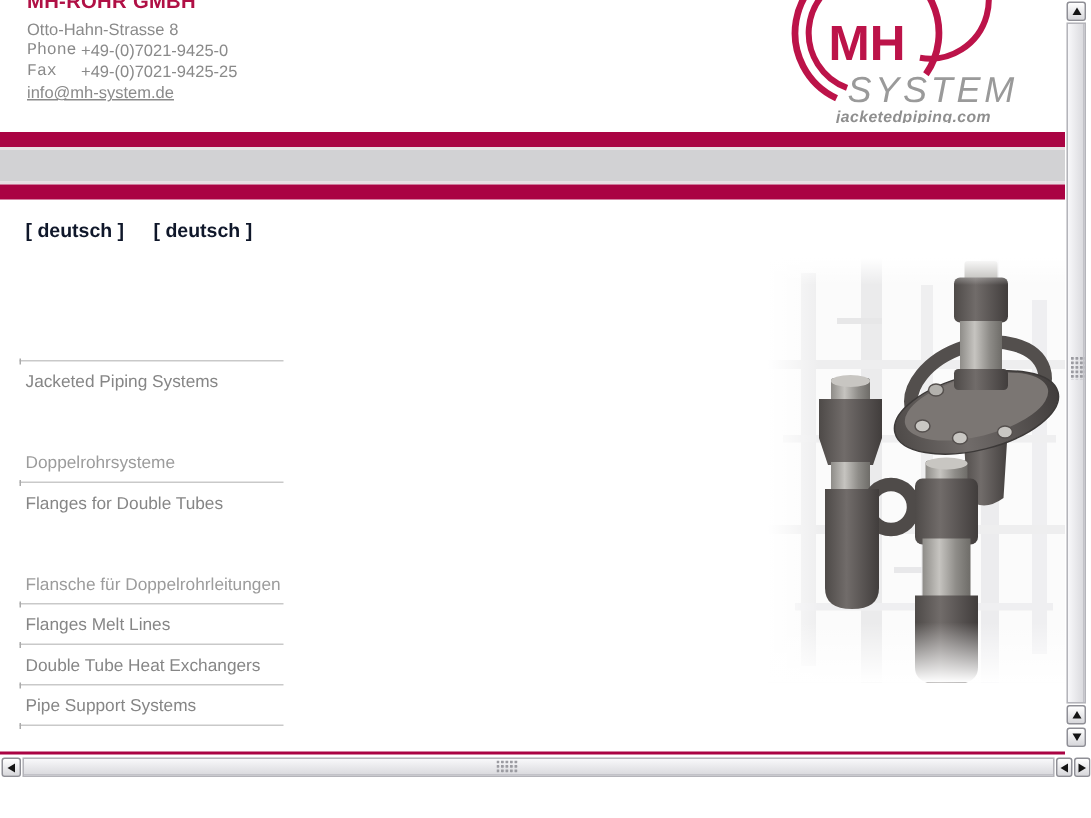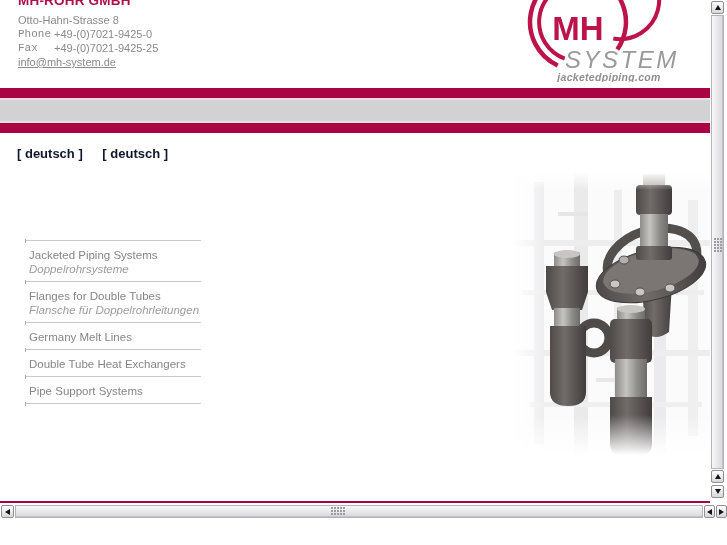--- a/index.html
+++ b/index.html
@@ -29,25 +29,25 @@
   .bands{position:absolute;left:0;top:88px;width:710px;}
   .band-red{height:10px;background:#AA0343;}
   .band-sep{height:2px;background:#E8DEE3;}
   .band-gray{height:21px;background:#D2D2D4;}
 
   
   .langs{position:absolute;left:17px;top:146px;font-size:13px;font-weight:bold;color:#BE0A4C;}
   .langs a{color:#0f172a;text-decoration:none;margin-right:16px;}
 
   
-  .menu{position:absolute;left:25px;top:240px;width:176px;}
+  .menu{position:absolute;left:13px;top:240px;width:176px;}
   .menu-item{position:relative;border-top:1px solid #C9C9C9;padding:7px 0 5px 4px;display:block;text-decoration:none;}
   .menu-item::before,.menu-end::before{content:"";position:absolute;left:0;top:-2px;width:1px;height:4px;background:#ABABAB;}
   .menu-item .en{font-size:11.5px;color:#868686;line-height:14px;}
-  .menu-item .de{font-size:11.5px;font-style:italic;color:#9C9C9C;line-height:14px;}
+  .menu-item .de{font-size:11.5px;color:#9C9C9C;line-height:14px;margin-top:40px;}
   .menu-end{position:relative;border-top:1px solid #C9C9C9;height:0;}
 
   
   .photo{position:absolute;left:512px;top:172px;width:198px;height:283px;}
 
   
   .vscroll{position:absolute;left:710px;top:0;width:15px;height:500px;}
   .hscroll{position:absolute;left:0;top:504px;width:727px;height:15px;}
   .sbtn{position:absolute;background:linear-gradient(#ffffff,#d7d7db);border:1px solid #8f8f96;border-radius:2px;display:flex;align-items:center;justify-content:center;box-sizing:border-box;}
   .vscroll .sbtn{left:1px;width:13px;height:13px;}
@@ -119,21 +119,21 @@
 <div class="menu">
   <a class="menu-item">
     <div class="en">Jacketed Piping Systems</div>
     <div class="de">Doppelrohrsysteme</div>
   </a>
   <a class="menu-item">
     <div class="en">Flanges for Double Tubes</div>
     <div class="de">Flansche für Doppelrohrleitungen</div>
   </a>
   <a class="menu-item">
-    <div class="en">Germany Melt Lines</div>
+    <div class="en">Flanges Melt Lines</div>
   </a>
   <a class="menu-item">
     <div class="en">Double Tube Heat Exchangers</div>
   </a>
   <a class="menu-item">
     <div class="en">Pipe Support Systems</div>
   </a>
   <div class="menu-end"></div>
 </div>
 

